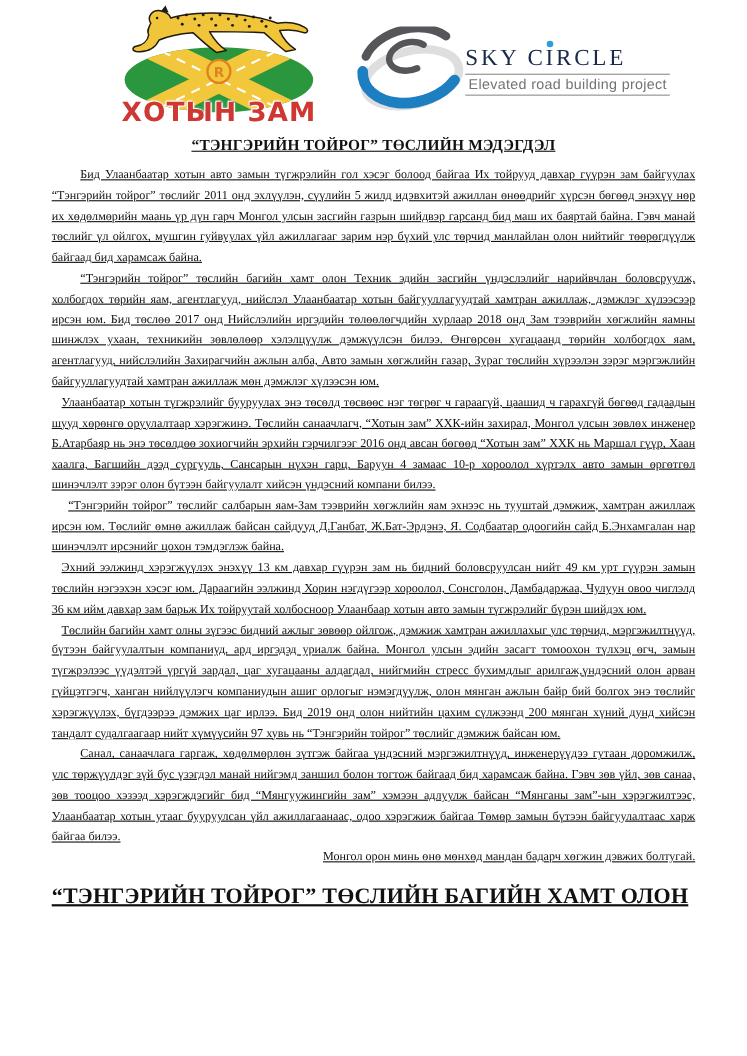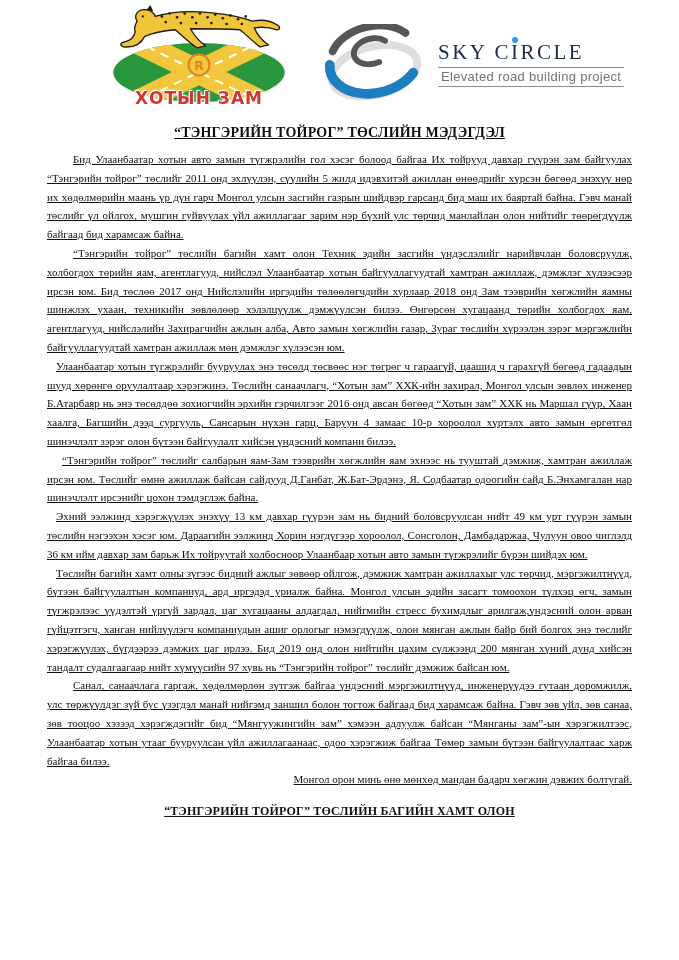--- a/index.html
+++ b/index.html
@@ -16,28 +16,28 @@
   .letterhead { position: relative; height: 116px; }
   .logo-left {
     position: absolute; left: 104px; top: 4px; width: 190px;
     text-align: center;
   }
   .logo-left svg { display: block; width: 190px; height: 100px; }
   .hz-label {
     margin-top: -16px;
     font-family: "DejaVu Sans", sans-serif;
     font-weight: 800;
-    font-size: 17px;
+    font-size: 24px;
     letter-spacing: 1px;
     color: #cf3832;
     text-shadow: 0 0 2px #fff, 0 0 3px #fff, 1px 1px 0 #fff, -1px -1px 0 #fff;
   }
   .logo-right {
     position: absolute; left: 320px; top: 24px;
-    display: flex; align-items: center; gap: 16px;
+    display: flex; align-items: center; gap: 1px;
   }
   .logo-right svg.swoosh { width: 102px; height: 78px; }
   .sc-text { position: relative; }
   .sc-title {
     font-family: "Liberation Serif", serif;
     font-size: 21px; letter-spacing: 2.5px;
     color: #1a2a4a; white-space: nowrap;
   }
   .sc-idot {
     position: absolute; left: 74px; top: -3px;
@@ -66,22 +66,22 @@
     line-height: 18.8px;
     text-align: justify;
     text-justify: inter-word;
   }
   .ind-lg { text-indent: 26px; }
   .ind-md { text-indent: 15px; }
   .ind-sm { text-indent: 9px; }
   .closing { text-indent: 57px; text-align: right; }
   .doc-footer {
     margin: 15px 0 0;
-    text-align: center;
-    font-size: 12px; font-weight: bold;
+    text-align: left;
+    font-size: 20px; font-weight: bold;
     letter-spacing: 0.2px;
   }
 </style>
 </head>
 <body>
 
 <div class="page">
 
   <header class="letterhead">
 

